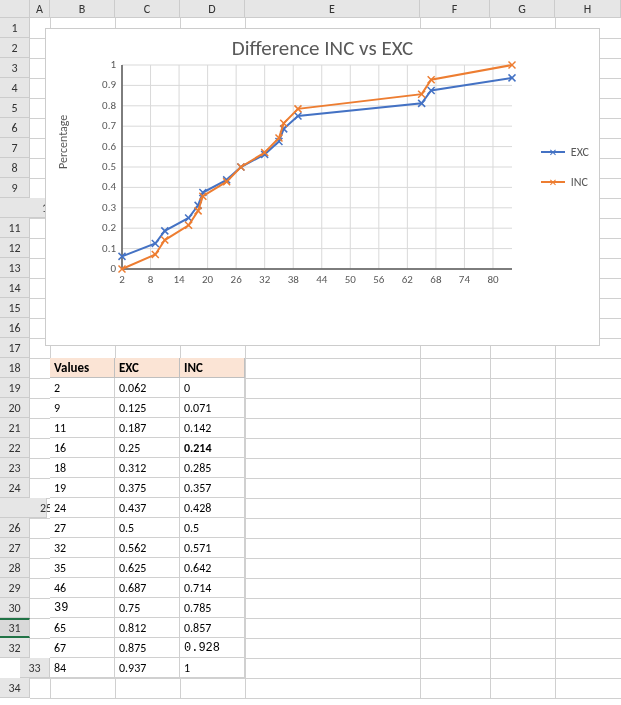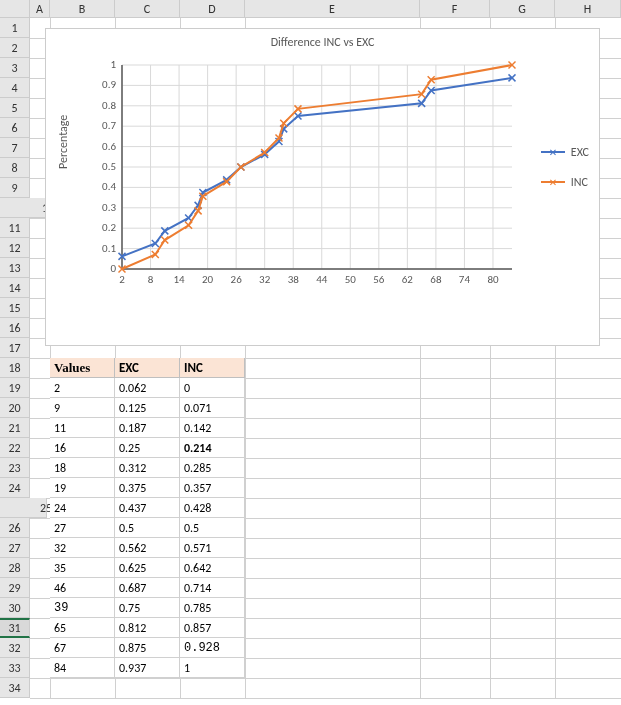--- a/index.html
+++ b/index.html
@@ -55,21 +55,21 @@
     position: absolute;
     left: 45px;
     top: 28px;
     width: 555px;
     height: 318px;
     background: #fff;
     border: 1px solid #ccc;
   }
   .chart-title {
     text-align: center;
-    font-size: 12px;
+    font-size: 21px;
     color: #595959;
     margin-top: 6px;
   }
   .plot-area {
     position: absolute;
     left: 76px;
     top: 36px;
     width: 390px;
     height: 224px;
   }
@@ -209,21 +209,21 @@
     <div class="row-header" style="top: 558px; height: 20px;">28</div>
     <div class="gridline-h" style="top: 578px;"></div>
     <div class="row-header" style="top: 578px; height: 20px;">29</div>
     <div class="gridline-h" style="top: 598px;"></div>
     <div class="row-header" style="top: 598px; height: 20px;">30</div>
     <div class="gridline-h" style="top: 618px;"></div>
     <div class="row-header sel" style="top: 618px; height: 20px;">31</div>
     <div class="gridline-h" style="top: 638px;"></div>
     <div class="row-header" style="top: 638px; height: 20px;">32</div>
     <div class="gridline-h" style="top: 658px;"></div>
-    <div class="row-header" style="top: 658px; height: 20px;">33</div>
+    <div class="row-header" style="top: 658px; height: 20px; margin-left: 20px;">33</div>
     <div class="gridline-h" style="top: 678px;"></div>
     <div class="row-header" style="top: 678px; height: 20px;">34</div>
     <div class="gridline-h" style="top: 698px;"></div>
     <div class="gridline-v" style="left: 50px; top: 18px; height: 680px;"></div>
     <div class="gridline-v" style="left: 115px; top: 18px; height: 680px;"></div>
     <div class="gridline-v" style="left: 180px; top: 18px; height: 680px;"></div>
     <div class="gridline-v" style="left: 245px; top: 18px; height: 680px;"></div>
     <div class="gridline-v" style="left: 420px; top: 18px; height: 680px;"></div>
     <div class="gridline-v" style="left: 490px; top: 18px; height: 680px;"></div>
     <div class="gridline-v" style="left: 555px; top: 18px; height: 680px;"></div>
@@ -389,21 +389,21 @@
           <span>EXC</span>
         </div>
         <div class="legend-item">
           <div class="legend-line" style="background: rgb(237, 125, 49);">
             <div class="legend-mark" style="color: rgb(237, 125, 49);">✕</div>
           </div>
           <span>INC</span>
         </div>
       </div>
     </div>
-    <div class="table-header" style="position: absolute; left: 50px; top: 358px; width: 65px; height: 20px; font-family: Liberation Serif, serif;">Values</div>
+    <div class="table-header" style="position: absolute; left: 50px; top: 358px; width: 65px; height: 20px;">Values</div>
     <div class="table-header" style="position: absolute; left: 115px; top: 358px; width: 65px; height: 20px;">EXC</div>
     <div class="table-header" style="position: absolute; left: 180px; top: 358px; width: 65px; height: 20px;">INC</div>
     <div class="table-cell" style="position: absolute; left: 50px; top: 378px; width: 65px; height: 20px;">2</div>
     <div class="table-cell" style="position: absolute; left: 115px; top: 378px; width: 65px; height: 20px;">0.062</div>
     <div class="table-cell" style="position: absolute; left: 180px; top: 378px; width: 65px; height: 20px;">0</div>
     <div class="table-cell" style="position: absolute; left: 50px; top: 398px; width: 65px; height: 20px;">9</div>
     <div class="table-cell" style="position: absolute; left: 115px; top: 398px; width: 65px; height: 20px;">0.125</div>
     <div class="table-cell" style="position: absolute; left: 180px; top: 398px; width: 65px; height: 20px;">0.071</div>
     <div class="table-cell" style="position: absolute; left: 50px; top: 418px; width: 65px; height: 20px;">11</div>
     <div class="table-cell" style="position: absolute; left: 115px; top: 418px; width: 65px; height: 20px;">0.187</div>

